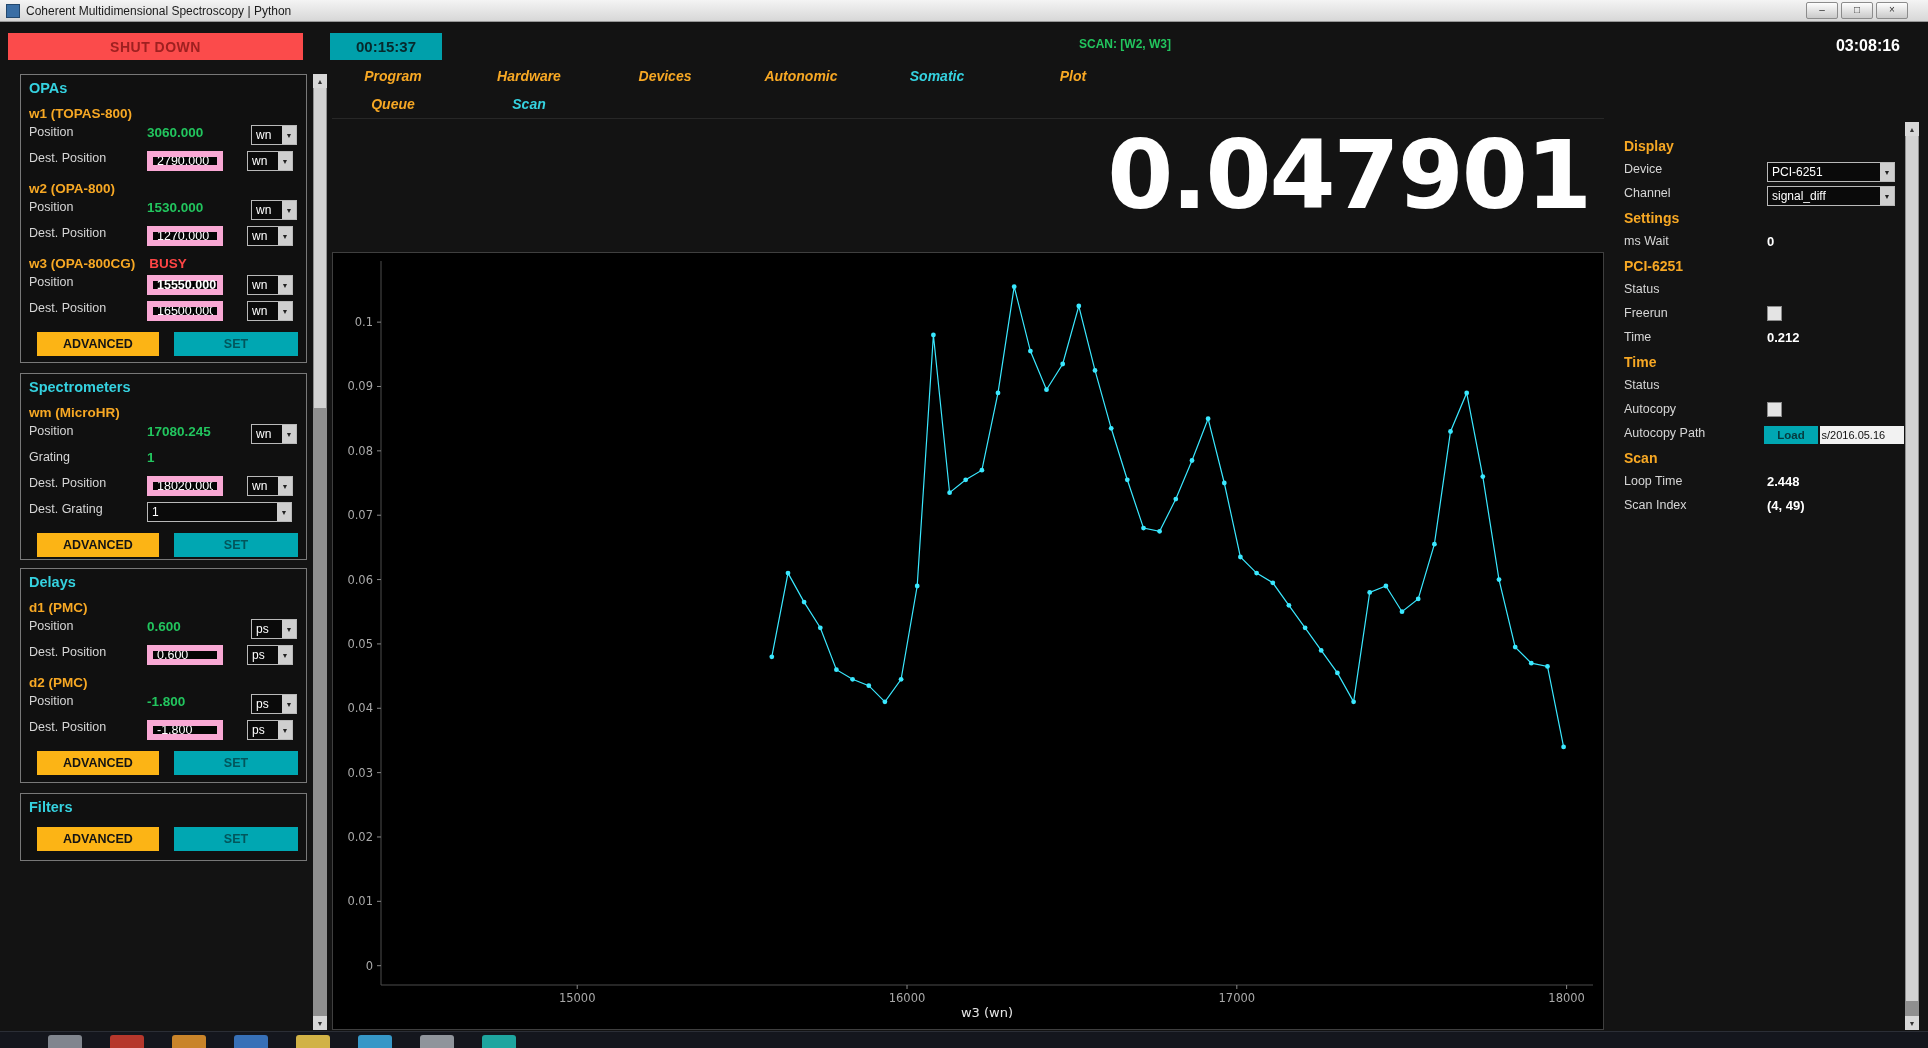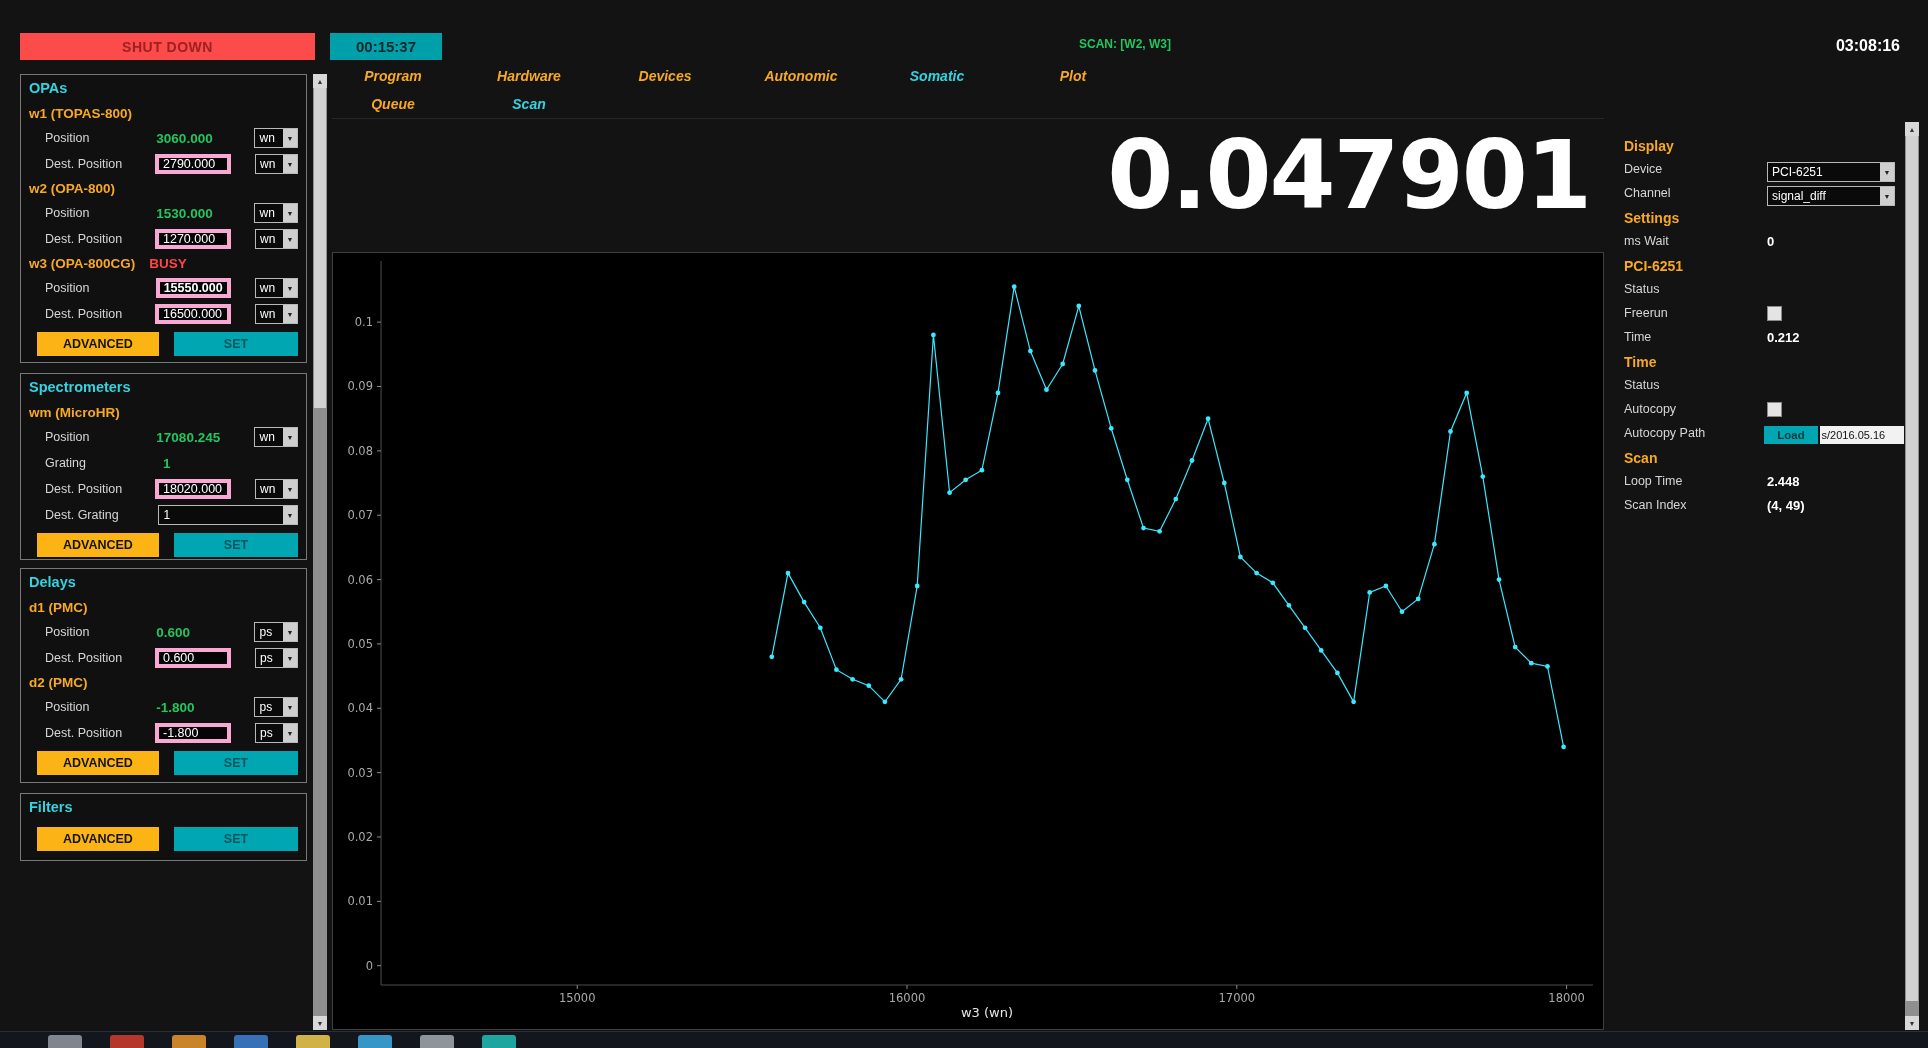--- a/index.html
+++ b/index.html
@@ -10,43 +10,43 @@
   .titlebar{position:absolute;left:0;top:0;width:100%;height:22px;box-sizing:border-box;
             background:linear-gradient(#f4f4f4,#d7d7d7);border-bottom:1px solid #979797;
             display:flex;align-items:center;padding:0 6px;}
   .app-ico{width:12px;height:12px;background:#3a6ea5;border:1px solid #23486e;margin-right:6px;}
   .win-title{font-size:12px;color:#1b1b1b;}
   .win-controls{margin-left:auto;display:flex;gap:3px;margin-right:14px;}
   .win-btn{width:30px;height:15px;background:linear-gradient(#fefefe,#c9c9c9);border:1px solid #8c8c8c;
            border-radius:2px;font-size:10px;line-height:13px;text-align:center;color:#333;cursor:default;}
 
   
-  .shutdown{position:absolute;left:20px;top:33px;width:295px;height:27px;background:#fb4b4b;
+  .shutdown{position:absolute;left:8px;top:33px;width:295px;height:27px;background:#fb4b4b;
             color:#9e2020;font-weight:bold;font-size:14px;border:none;letter-spacing:.5px;}
   .timer{position:absolute;left:330px;top:33px;width:112px;height:27px;background:#00a0ab;color:#07292c;
          font-weight:bold;font-size:15px;display:flex;align-items:center;justify-content:center;}
   .scan-status{position:absolute;left:1125px;top:37px;transform:translateX(-50%);
                color:#22c55e;font-weight:bold;font-size:12px;}
   .clock{position:absolute;right:28px;top:37px;color:#fff;font-weight:bold;font-size:16px;}
 
   
   .sidebar{position:absolute;left:20px;top:74px;width:287px;}
   .panel{box-sizing:border-box;width:287px;border:1px solid #787878;background:#101010;
          padding:5px 8px;overflow:hidden;}
   #panel-opas{height:289px;margin-bottom:10px;}
   #panel-spectrometers{height:187px;margin-bottom:8px;}
   #panel-delays{height:215px;margin-bottom:10px;}
   #panel-filters{height:68px;}
   .panel-title{height:20px;margin-bottom:2px;color:#35d2e0;font-weight:bold;font-size:14.5px;}
   .hw-name{height:23px;color:#f7a824;font-weight:bold;font-size:13.5px;display:flex;align-items:center;}
   .busy{color:#ff4545;margin-left:14px;font-weight:bold;}
-  .prow{display:flex;align-items:center;height:26px;margin-left:16px;}
+  .prow{display:flex;align-items:flex-start;height:26px;}
   .lbl{width:118px;font-size:12.5px;color:#d6d6d6;}
   .val{width:104px;font-size:13.5px;font-weight:bold;color:#22c55e;}
-  .inp,.inp-like{width:76px;height:20px;box-sizing:border-box;border:4px solid #f9a8d4;background:#050505;
+  .inp,.inp-like{width:76px;height:20px;box-sizing:border-box;border:6px solid #f9a8d4;background:#050505;
        color:#fff;font-size:12.5px;font-family:inherit;padding:0 4px;margin-right:24px;}
   .inp-like{display:inline-flex;align-items:center;font-weight:bold;}
   .combo{display:inline-flex;height:20px;width:46px;box-sizing:border-box;border:1px solid #b9b9b9;
          background:#0a0a0a;cursor:pointer;}
   .combo.wide{width:145px;}
   .combo-text{flex:1;color:#fff;font-size:12px;line-height:18px;padding-left:4px;overflow:hidden;}
   .combo-btn{width:14px;background:#cfcfcf;display:flex;align-items:center;justify-content:center;}
   .combo-btn::after{content:"▼";font-size:7px;color:#222;}
   .btnrow{display:flex;gap:7px;margin-top:5px;}
   .btnrow.filters{margin-top:8px;}
@@ -98,20 +98,29 @@
   .taskbar{position:absolute;left:0;top:1031px;width:100%;height:17px;background:#14161d;
            border-top:1px solid #2b2e36;display:flex;align-items:flex-start;padding-left:48px;
            box-sizing:border-box;gap:28px;}
   .tb-icon{width:34px;height:13px;margin-top:3px;border-radius:3px 3px 0 0;opacity:.92;cursor:pointer;}
 </style>
 </head>
 <body>
 
 <div class="screen">
 
+  <div class="titlebar">
+    <span class="app-ico"></span>
+    <span class="win-title">Coherent Multidimensional Spectroscopy | Python</span>
+    <span class="win-controls">
+      <span class="win-btn">–</span>
+      <span class="win-btn">□</span>
+      <span class="win-btn">×</span>
+    </span>
+  </div>
 
   <button class="shutdown">SHUT DOWN</button>
   <div class="timer">00:15:37</div>
   <div class="scan-status">SCAN: [W2, W3]</div>
   <div class="clock">03:08:16</div>
 
   <aside class="sidebar">
 
     <section class="panel" id="panel-opas">
       <div class="panel-title">OPAs</div>

